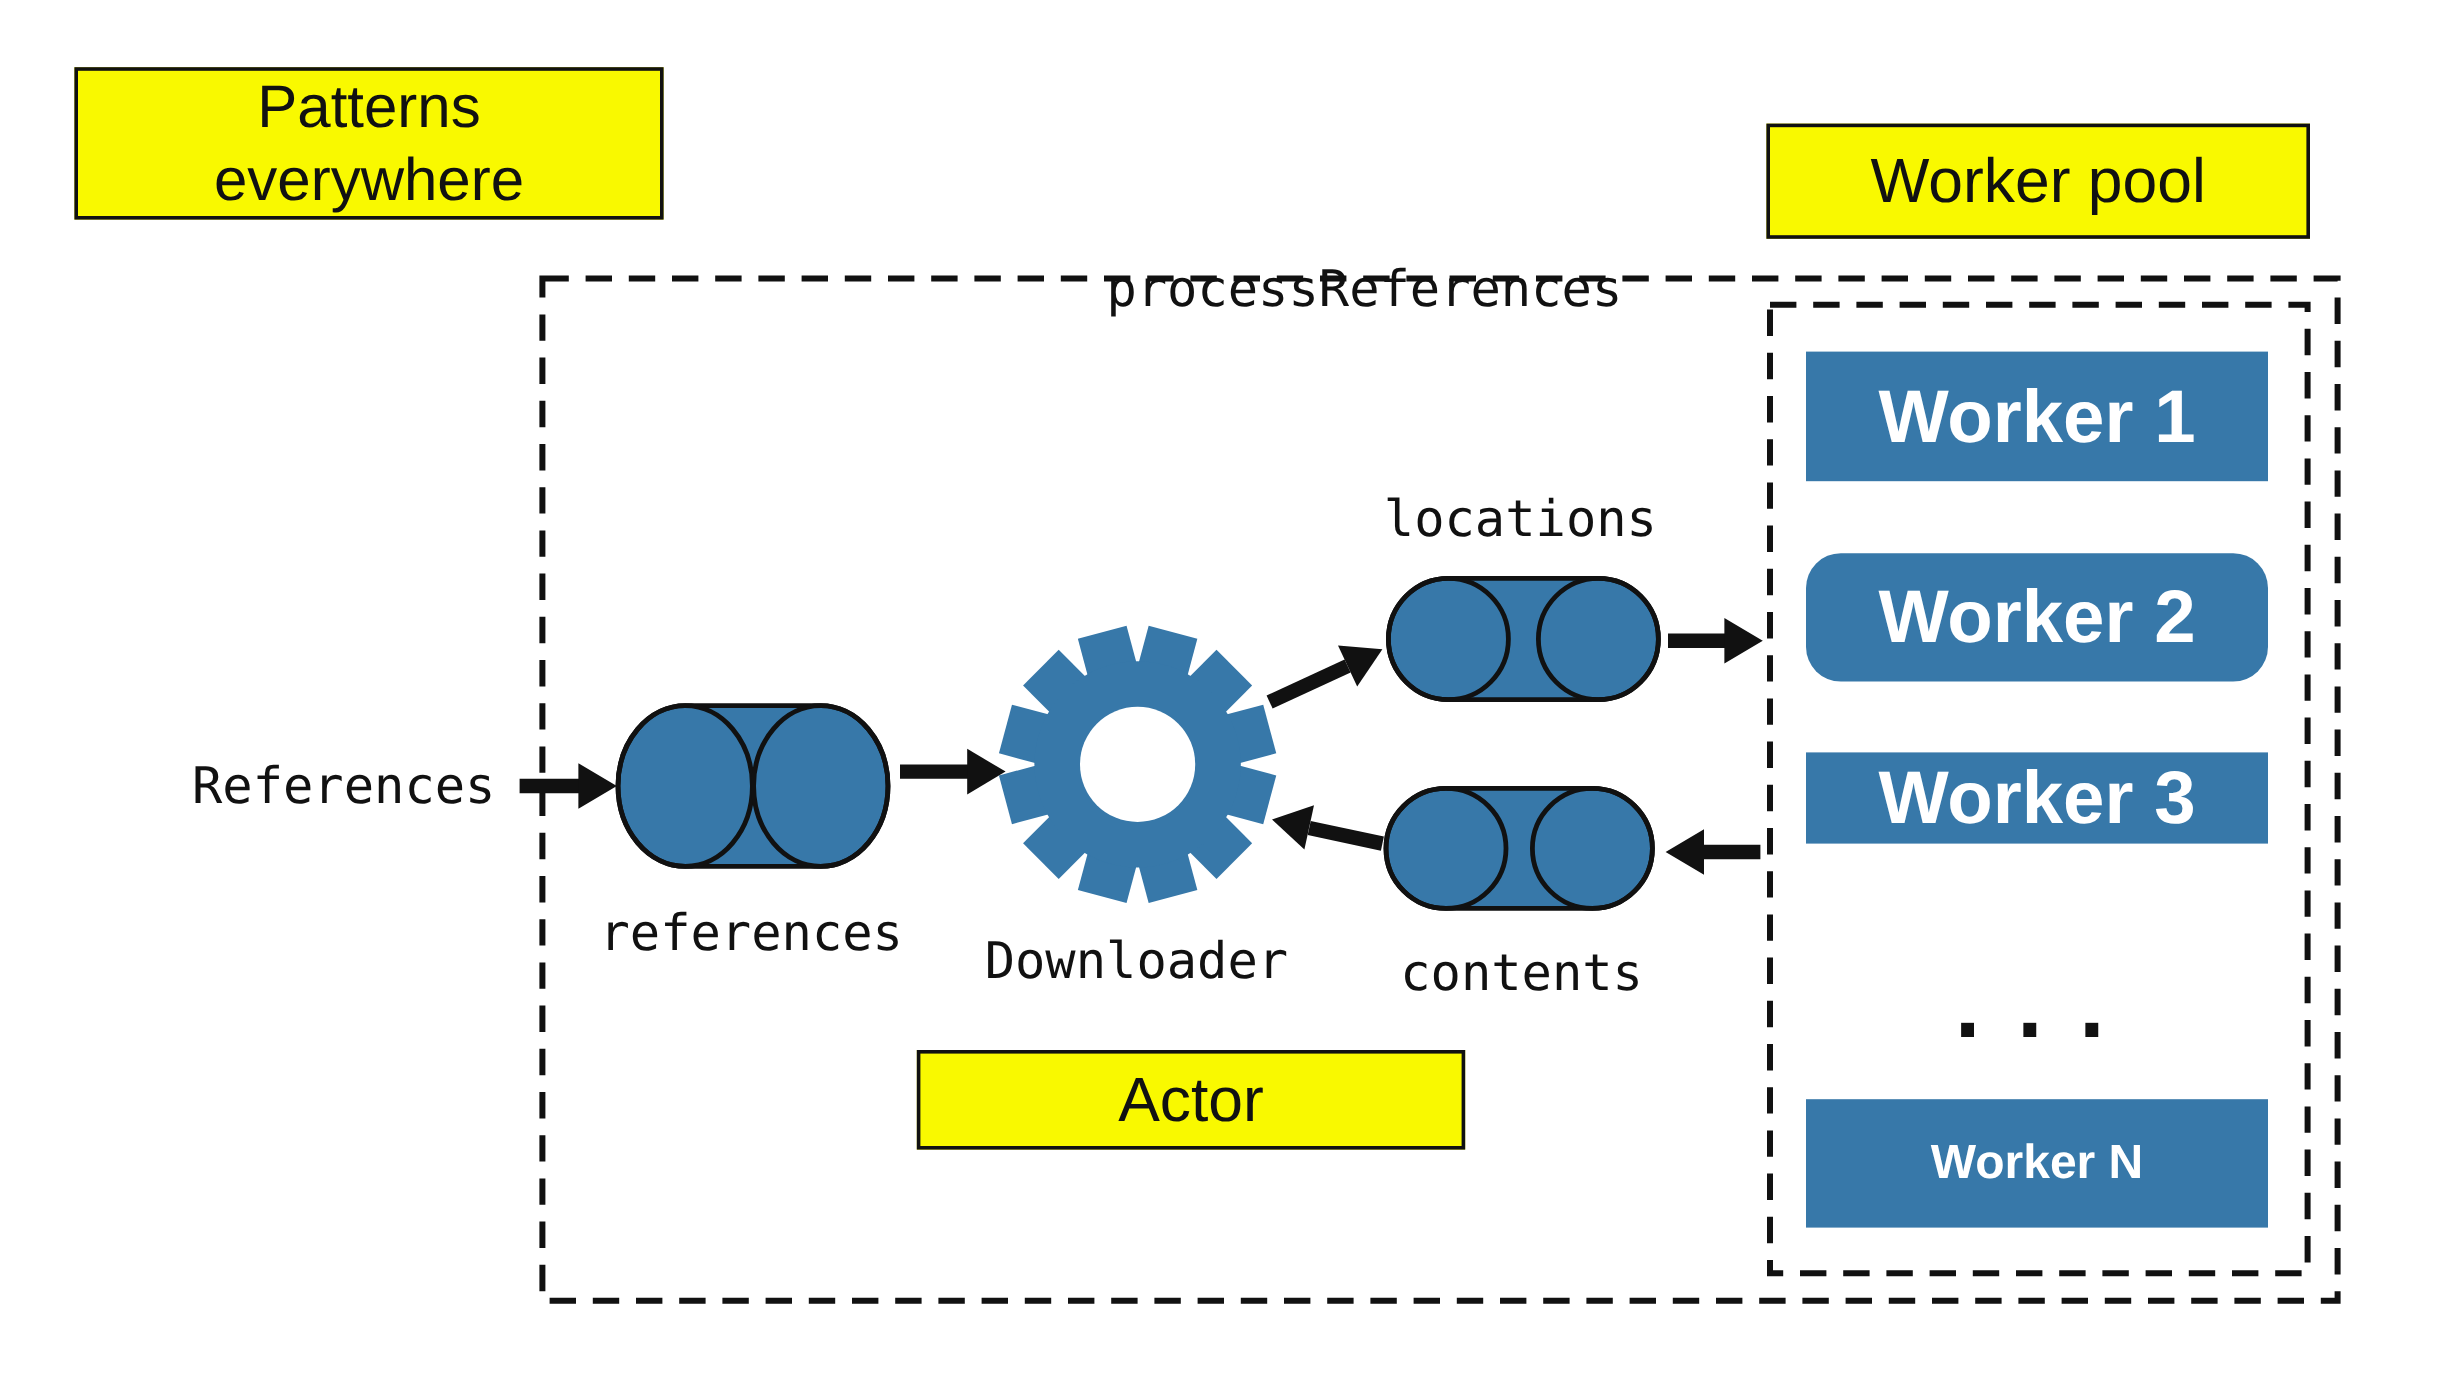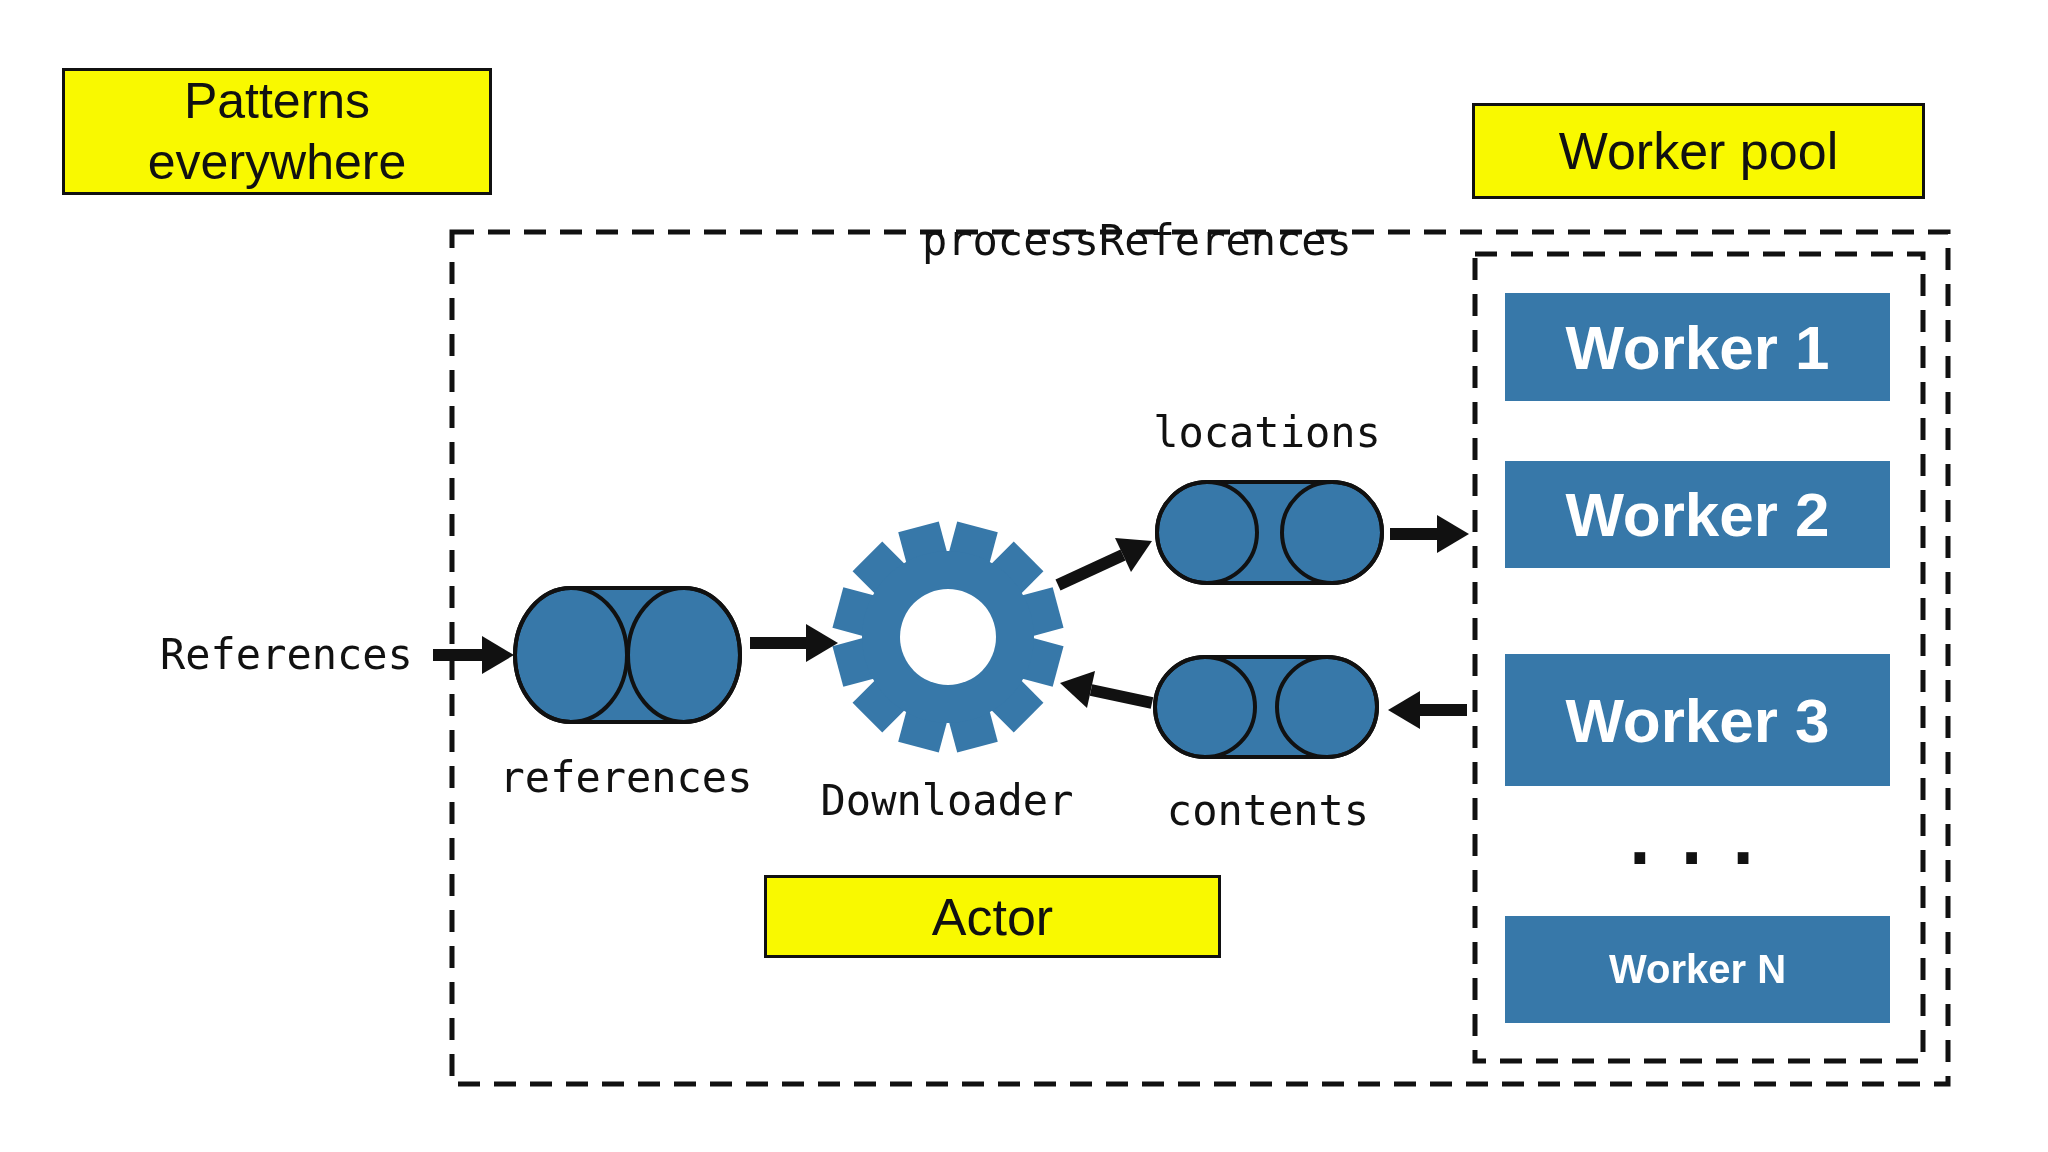--- a/index.html
+++ b/index.html
@@ -82,21 +82,21 @@
     <g fill="#111" stroke="#111">
       <line x1="1390" y1="534" x2="1439" y2="534" stroke-width="12"></line>
       <polygon points="1437,515 1469,534 1437,553" stroke="none"></polygon>
     </g>
     <g fill="#111" stroke="#111">
       <line x1="1467" y1="710" x2="1418" y2="710" stroke-width="12"></line>
       <polygon points="1420,691 1388,710 1420,729" stroke="none"></polygon>
     </g>
   </svg>
 
-  <div class="abs yellowbox sanslabel" style="left:62px;top:68px;width:430px;height:127px;font-size:50px;line-height:1.22;">
+  <div class="abs yellowbox sanslabel" style="left:62px;top:56px;width:491px;height:127px;font-size:50px;line-height:1.22;">
     <span style="display:block;width:300px;">Patterns everywhere</span>
   </div>
 
   <div class="abs yellowbox sanslabel" style="left:1472px;top:103px;width:453px;height:96px;font-size:52px;">
     <span>Worker pool</span>
   </div>
 
   <div class="abs yellowbox sanslabel" style="left:764px;top:875px;width:457px;height:83px;font-size:52px;">
     <span>Actor</span>
   </div>
@@ -109,24 +109,24 @@
 
   <div class="abs monolabel center" style="left:1117px;top:408px;width:300px;font-size:42px;">locations</div>
 
   <div class="abs monolabel center" style="left:1118px;top:786px;width:300px;font-size:42px;">contents</div>
 
   <div class="abs monolabel center" style="left:797px;top:776px;width:300px;font-size:42px;">Downloader</div>
 
   <div class="abs workerbox" style="left:1505px;top:293px;width:385px;height:108px;font-size:62px;">
     <span>Worker 1</span>
   </div>
-  <div class="abs workerbox" style="left:1505px;top:461px;width:385px;height:107px;font-size:62px;">
+  <div class="abs workerbox" style="left:1505px;top:461px;width:385px;height:107px;font-size:62px;border-radius:29px;">
     <span>Worker 2</span>
   </div>
-  <div class="abs workerbox" style="left:1505px;top:654px;width:385px;height:132px;font-size:62px;">
+  <div class="abs workerbox" style="left:1505px;top:627px;width:385px;height:76px;font-size:62px;">
     <span>Worker 3</span>
   </div>
   <div class="abs center" style="left:1505px;top:796px;width:385px;height:90px;font-size:66px;font-weight:bold;
        font-family:'DejaVu Sans Mono',monospace;letter-spacing:12px;color:#111;">...</div>
   <div class="abs workerbox" style="left:1505px;top:916px;width:385px;height:107px;font-size:40px;">
     <span>Worker N</span>
   </div>
 
 </div>
 

